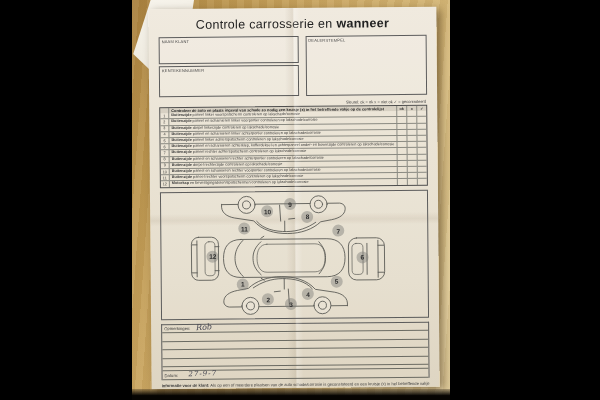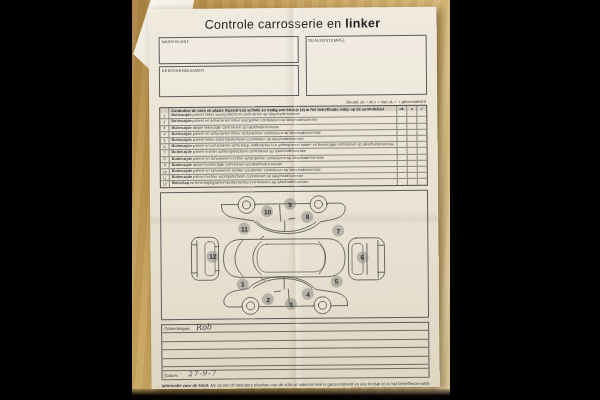--- a/index.html
+++ b/index.html
@@ -69,21 +69,21 @@
 <body>
 
 <div id="stage">
   <div class="photo">
     <div class="second-sheet"></div>
 
     <div class="paper">
       <div class="crease-v"></div>
       <div class="crease-h"></div>
 
-      <div class="title"><span>Controle carrosserie en </span><b>linker</b></div>
+      <div class="title"><span>Controle carrosserie en </span><b>wanneer</b></div>
 
       <div class="hdr">
         <div class="col-l">
           <div class="fbox box-name">
             <span class="lab">NAAM KLANT</span>
           </div>
           <div class="fbox box-plate">
             <span class="lab">KENTEKENNUMMER</span>
           </div>
         </div>

